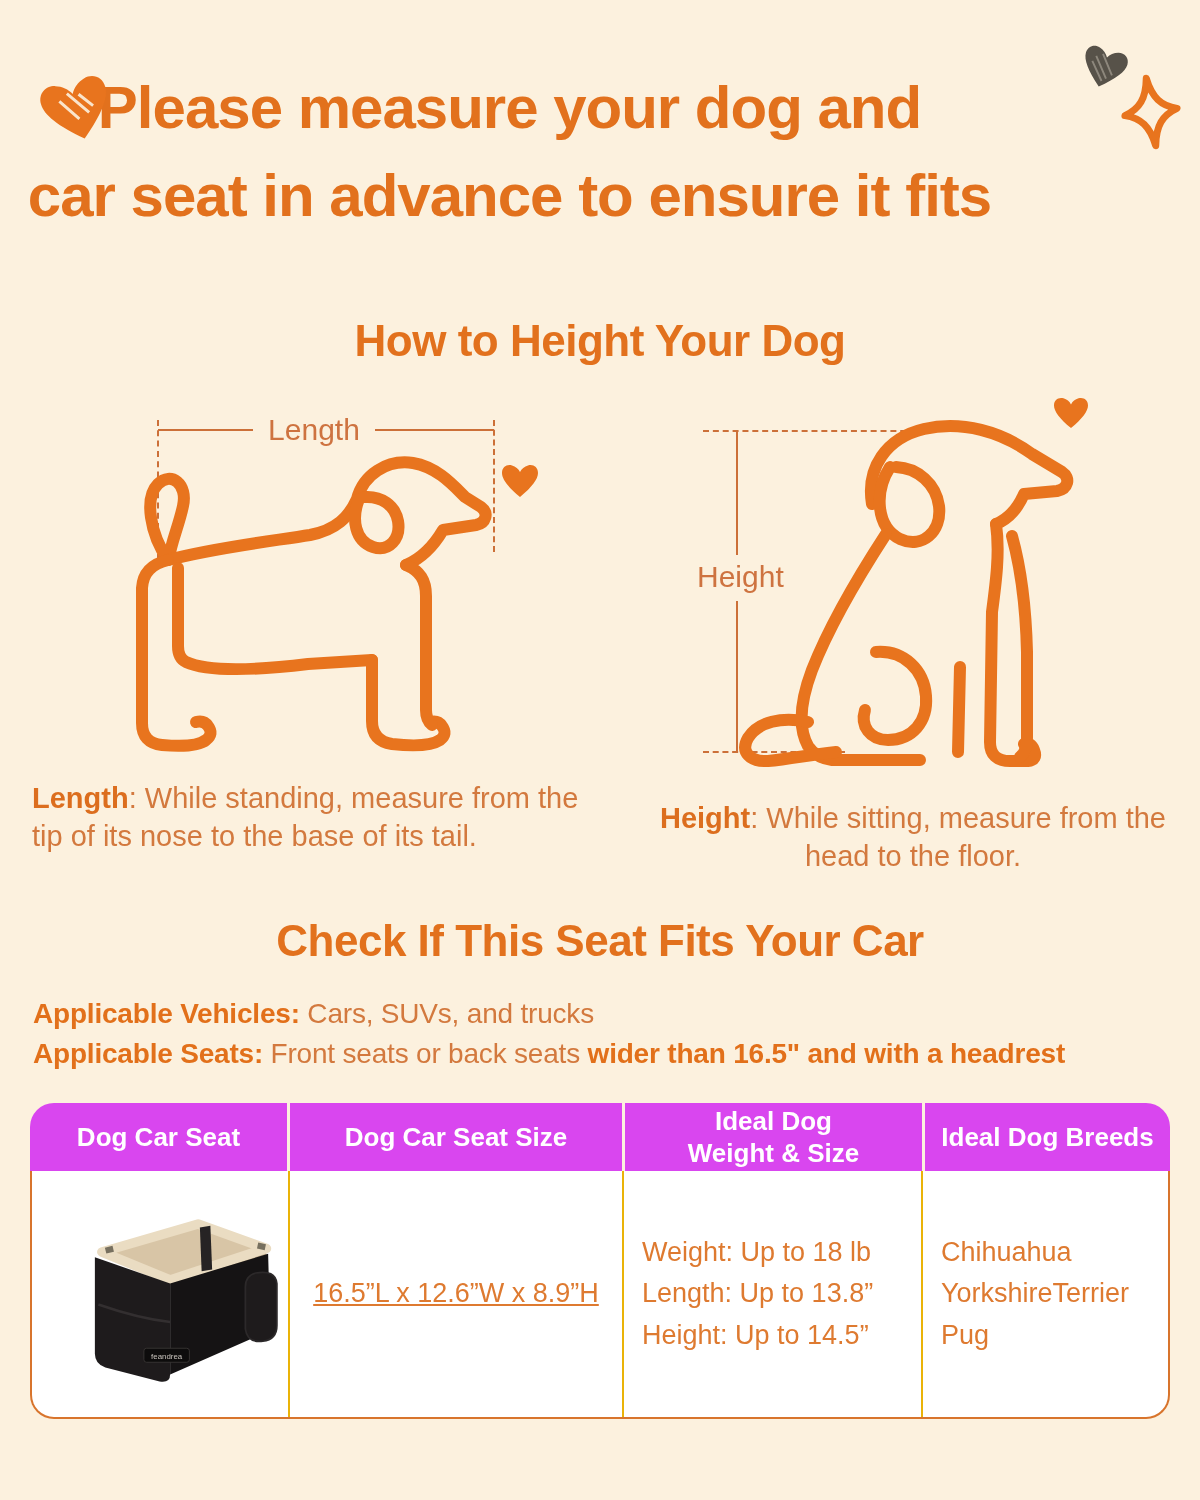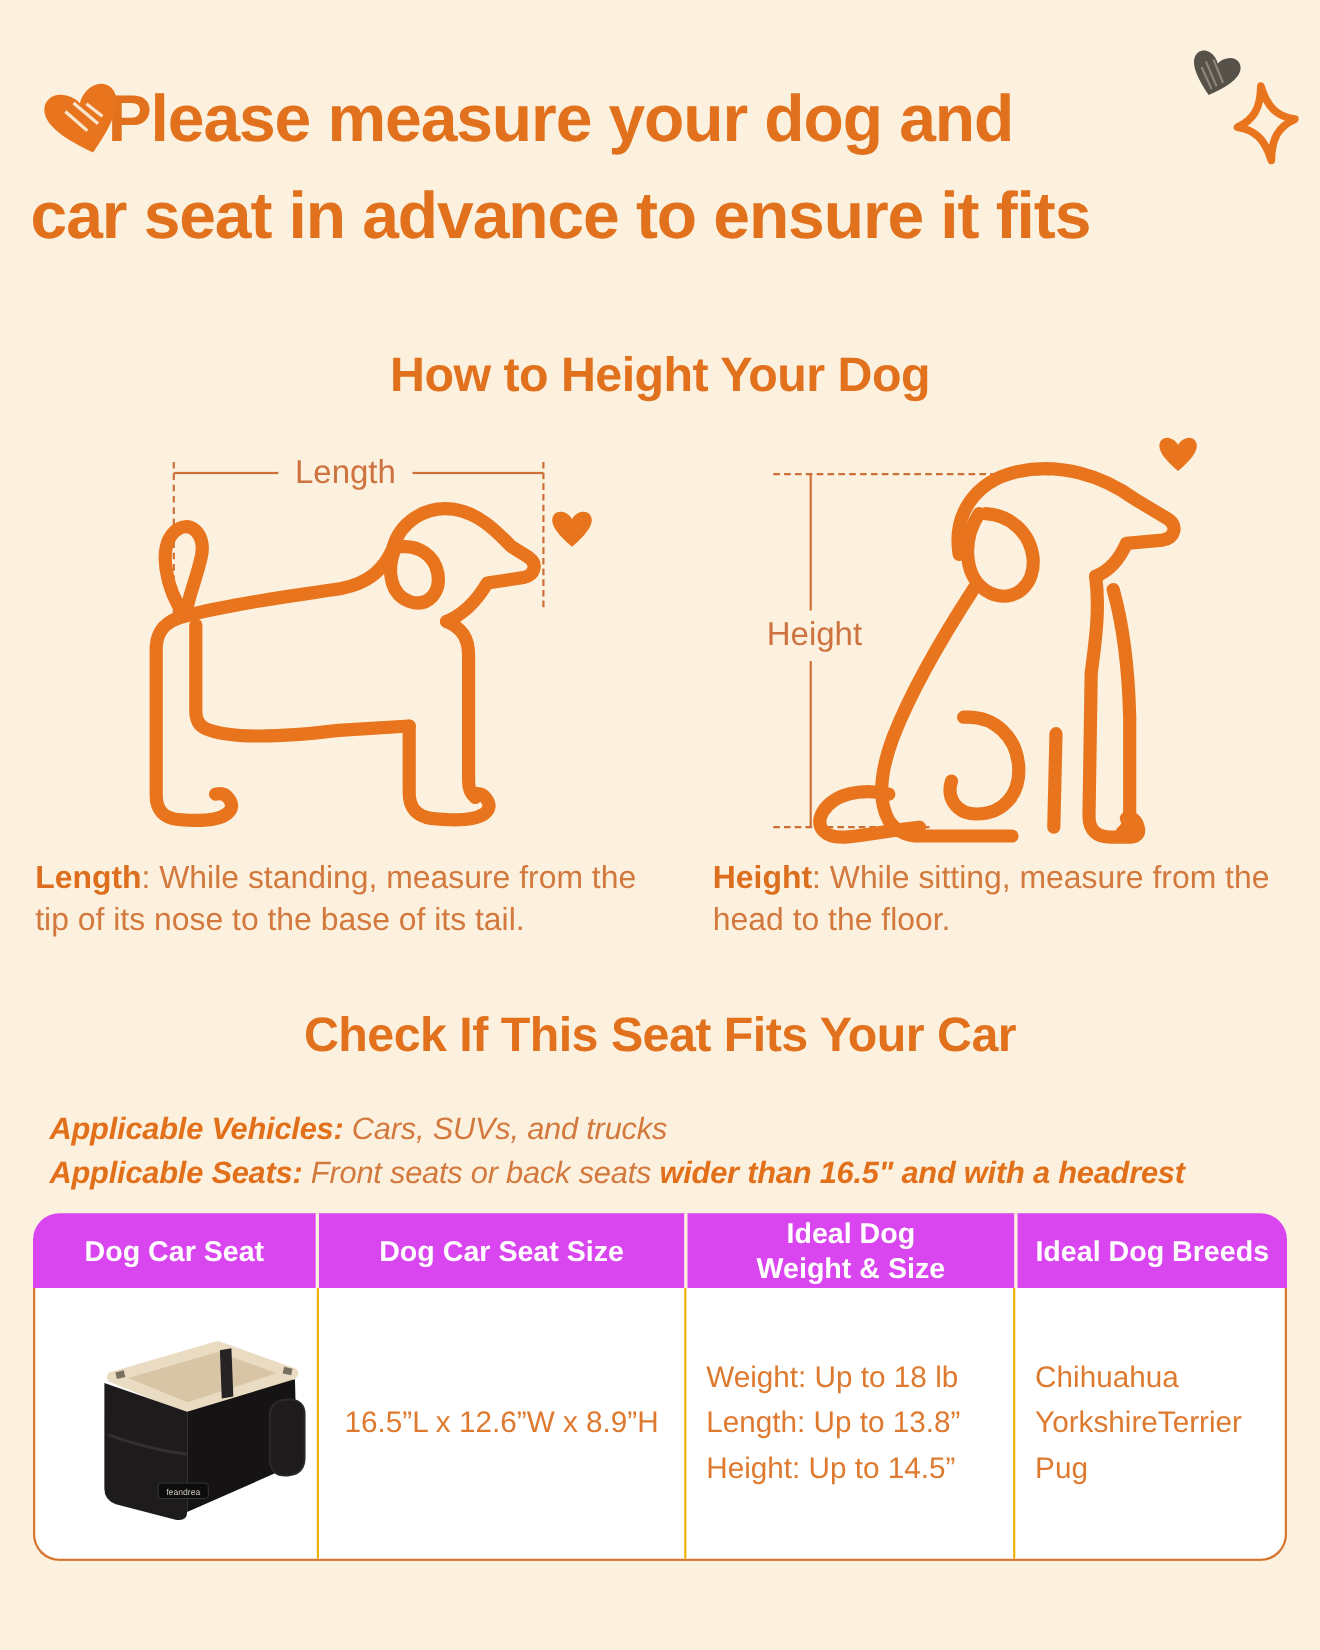--- a/index.html
+++ b/index.html
@@ -31,21 +31,21 @@
     position:absolute; font-size:30px; color:#CE7340; background:transparent;
   }
   
   .caption {
     position:absolute; font-size:29px; line-height:1.3; color:#D3793E; margin:0;
   }
   .caption b { color:#DC6E1E; }
   
   .app-line {
     position:absolute; left:33px; font-size:28px; color:#D3793E;
-    white-space:nowrap; letter-spacing:-0.2px; margin:12px;font-style:italic;
+    white-space:nowrap; letter-spacing:-0.2px; margin:0;
   }
   .app-line b { color:#E2701A; }
   #vehicles-line { top:998px; }
   #seats-line { top:1038px; }
   
   .fit-table { position:absolute; left:30px; top:1103px; width:1140px; }
   .thead {
     display:grid; grid-template-columns:260px 335px 300px 245px;
     background:#d946ef; border-radius:24px 24px 0 0; height:68px;
   }
@@ -61,21 +61,21 @@
     background:#FFFFFF; border:2px solid #D8742C; border-top:none;
     border-radius:0 0 24px 24px; height:246px;
   }
   .td {
     border-right:2px solid #eab308;
     display:flex; flex-direction:column; justify-content:center;
     color:#DE7A30; font-size:27px; line-height:1.52;
   }
   .td:last-child { border-right:none; }
   .td-img { align-items:flex-end; }
-  .td-size { align-items:center; text-align:center; }
+  .td-size { align-items:center; text-align:center;text-decoration:underline; }
   .td-ws, .td-breeds { padding-left:18px; }
 </style>
 </head>
 <body>
 
 <div class="page">
 
   <h1 class="title"><span>Please measure your dog and</span><br>
     <span>car seat in advance to ensure it fits</span></h1>
 
@@ -131,21 +131,21 @@
     <path d="M322,124 C332,160 336,200 337,240 L337,326 Q337,340 330,345"></path>
     <path d="M270,255 L268,340"></path>
   </svg>
 
   <svg class="icon-abs" style="left:1052px; top:396px;" width="38" height="34" viewBox="0 0 40 36">
     <path d="M20,34 C8,24 2,16 2,10 C2,4 7,1 12,2.5 C15.5,3.5 18.5,6 20,9 C21.5,6 24.5,3.5 28,2.5 C33,1 38,4 38,10 C38,16 32,24 20,34 Z" fill="#E8741E"></path>
   </svg>
 
   <p class="caption" style="left:32px; top:780px; width:575px;"><b>Length</b><span>: While standing, measure from the tip of its nose to the base of its tail.</span></p>
 
-  <p class="caption" style="left:648px; top:780px; width:530px;"><b>Height</b><span>: While sitting, measure from the head to the floor.</span></p>
+  <p class="caption" style="left:648px; top:800px; width:530px;text-align:center;"><b>Height</b><span>: While sitting, measure from the head to the floor.</span></p>
 
   <h2 id="fit-heading" class="section-heading">Check If This Seat Fits Your Car</h2>
 
   <p id="vehicles-line" class="app-line"><b>Applicable Vehicles:</b><span> Cars, SUVs, and trucks</span></p>
 
   <p id="seats-line" class="app-line"><b>Applicable Seats:</b><span> Front seats or back seats </span><b>wider than 16.5" and with a headrest</b></p>
 
   <div class="fit-table">
     <div class="thead">
       <div class="th">

